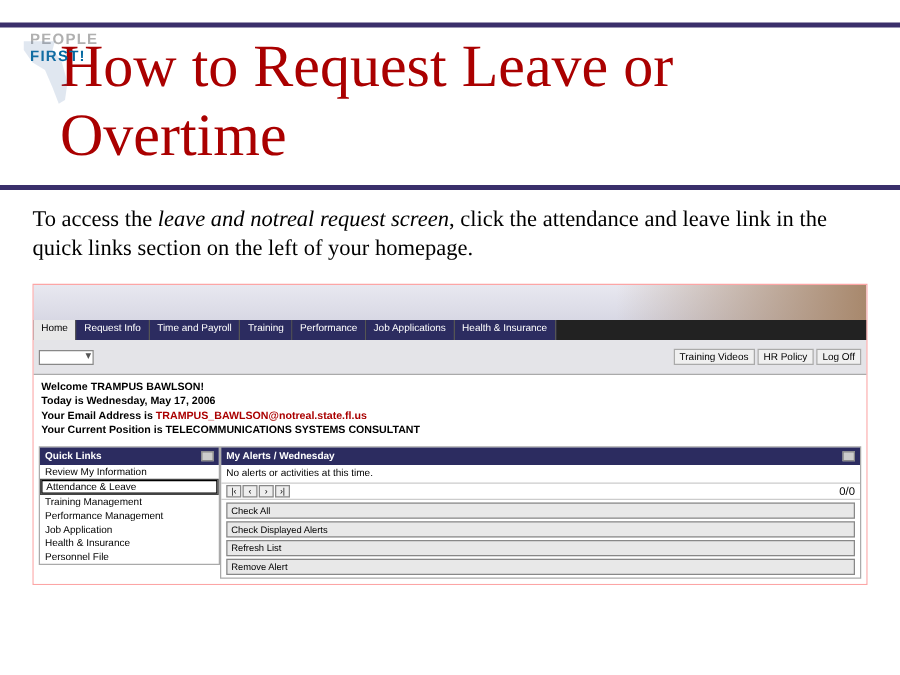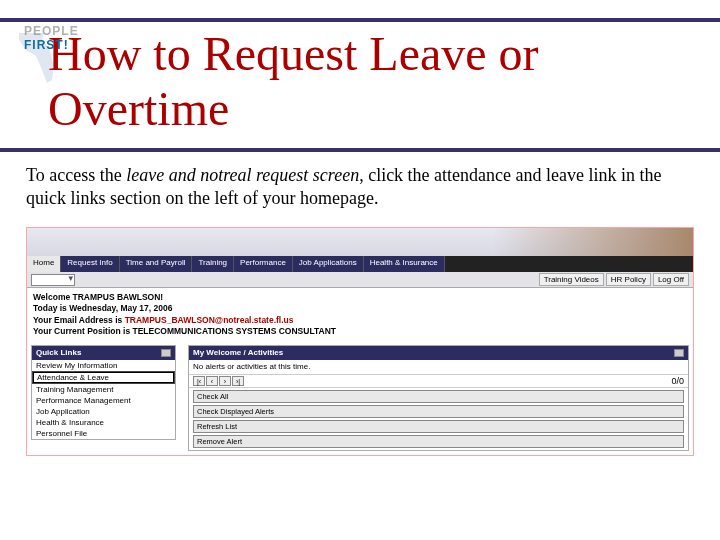--- a/index.html
+++ b/index.html
@@ -11,28 +11,28 @@
   .pf-map { position: absolute; top: 28px; left: 14px; width: 50px; height: 60px; opacity: 0.18; }
   .title { font-family: Georgia, 'Times New Roman', serif; font-size: 48px; color: #aa0000; padding: 4px 20px 6px 48px; font-weight: normal; }
   .body-text { font-family: Georgia, 'Times New Roman', serif; font-size: 18px; color: #000; padding: 12px 26px 14px 26px; line-height: 1.25; }
   .body-text .ital { font-style: italic; }
   .screenshot { margin: 4px 26px 0 26px; border: 1px solid #fca5a5; background: #fff; font-size: 9px; }
   .ss-banner { height: 28px; background: linear-gradient(180deg,#e8e8f0,#d8d8e4); position: relative; overflow: hidden; }
   .ss-banner::after { content:""; position:absolute; right:0; top:0; width:200px; height:100%; background: linear-gradient(90deg, transparent, #a8886c); }
   .ss-tabs { display: flex; background: #222; height: 16px; }
   .ss-tab { color: #fff; font-size: 8px; padding: 2px 6px; border-right: 1px solid #555; background: #2c2c60; white-space: nowrap; }
   .ss-tab.home { background: #e8e8e8; color: #000; }
-  .ss-subbar { display: flex; justify-content: space-between; align-items: center; background: #e4e4e8; height: 16px; padding: 0 4px; border-bottom: 1px solid #aaa; }
+  .ss-subbar { display: flex; justify-content: space-between; align-items: center; background: #e4e4e8; height: 28px; padding: 0 4px; border-bottom: 1px solid #aaa; }
   .ss-dd { width: 44px; height: 12px; background: #fff; border: 1px solid #888; position: relative; }
   .ss-dd::after { content: "▾"; position: absolute; right: 1px; top: -2px; font-size: 9px; color: #555; }
   .ss-sublinks { display: flex; gap: 2px; font-size: 8px; }
   .ss-sublinks span { border: 1px solid #aaa; padding: 1px 4px; background: #f0f0f0; }
   .ss-welcome { padding: 4px 6px; background: #fff; font-size: 8.5px; font-weight: bold; line-height: 1.35; }
   .ss-welcome .email { color: #a00; }
-  .ss-panels { display: flex; gap: 12px; padding: 3px 4px 4px 4px; background: #fff; }
+  .ss-panels { display: flex; gap: 0; padding: 3px 4px 4px 4px; background: #fff; }
   .ss-panel-l { width: 145px; }
   .ss-panel-r { flex: 1; }
   .ss-panel-hd { background: #2c2c60; color: #fff; font-size: 8px; font-weight: bold; padding: 2px 4px; display: flex; justify-content: space-between; align-items: center; height: 14px; }
   .ss-ql { border: 1px solid #aaa; background: #fff; }
   .ss-ql-item { font-size: 8px; padding: 1px 4px; color: #000; }
   .ss-ql-item.hl { border: 1px solid #444; background: #fff; box-shadow: 0 0 0 1px #000 inset; }
   .ss-alerts { border: 1px solid #aaa; background: #fff; }
   .ss-alerts-body { padding: 2px 4px; font-size: 8px; min-height: 14px; }
   .ss-pager { display: flex; justify-content: space-between; align-items: center; border-top: 1px solid #ccc; padding: 1px 4px; }
   .ss-pager-btns { display: flex; gap: 1px; }
@@ -96,21 +96,21 @@
         <div class="ss-ql-item">Training Management</div>
         <div class="ss-ql-item">Performance Management</div>
         <div class="ss-ql-item">Job Application</div>
         <div class="ss-ql-item">Health &amp; Insurance</div>
         <div class="ss-ql-item">Personnel File</div>
       </div>
     </div>
     <div class="ss-panel-r">
       <div class="ss-alerts">
         <div class="ss-panel-hd">
-            <span>My Welcome / Activities</span>
+            <span>My Alerts / Wednesday</span>
             <span class="wicon"></span>
           </div>
         <div class="ss-alerts-body">No alerts or activities at this time.</div>
         <div class="ss-pager">
           <div class="ss-pager-btns">
               <span>|‹</span>
               <span>‹</span>
               <span>›</span>
               <span>›|</span>
             </div>

